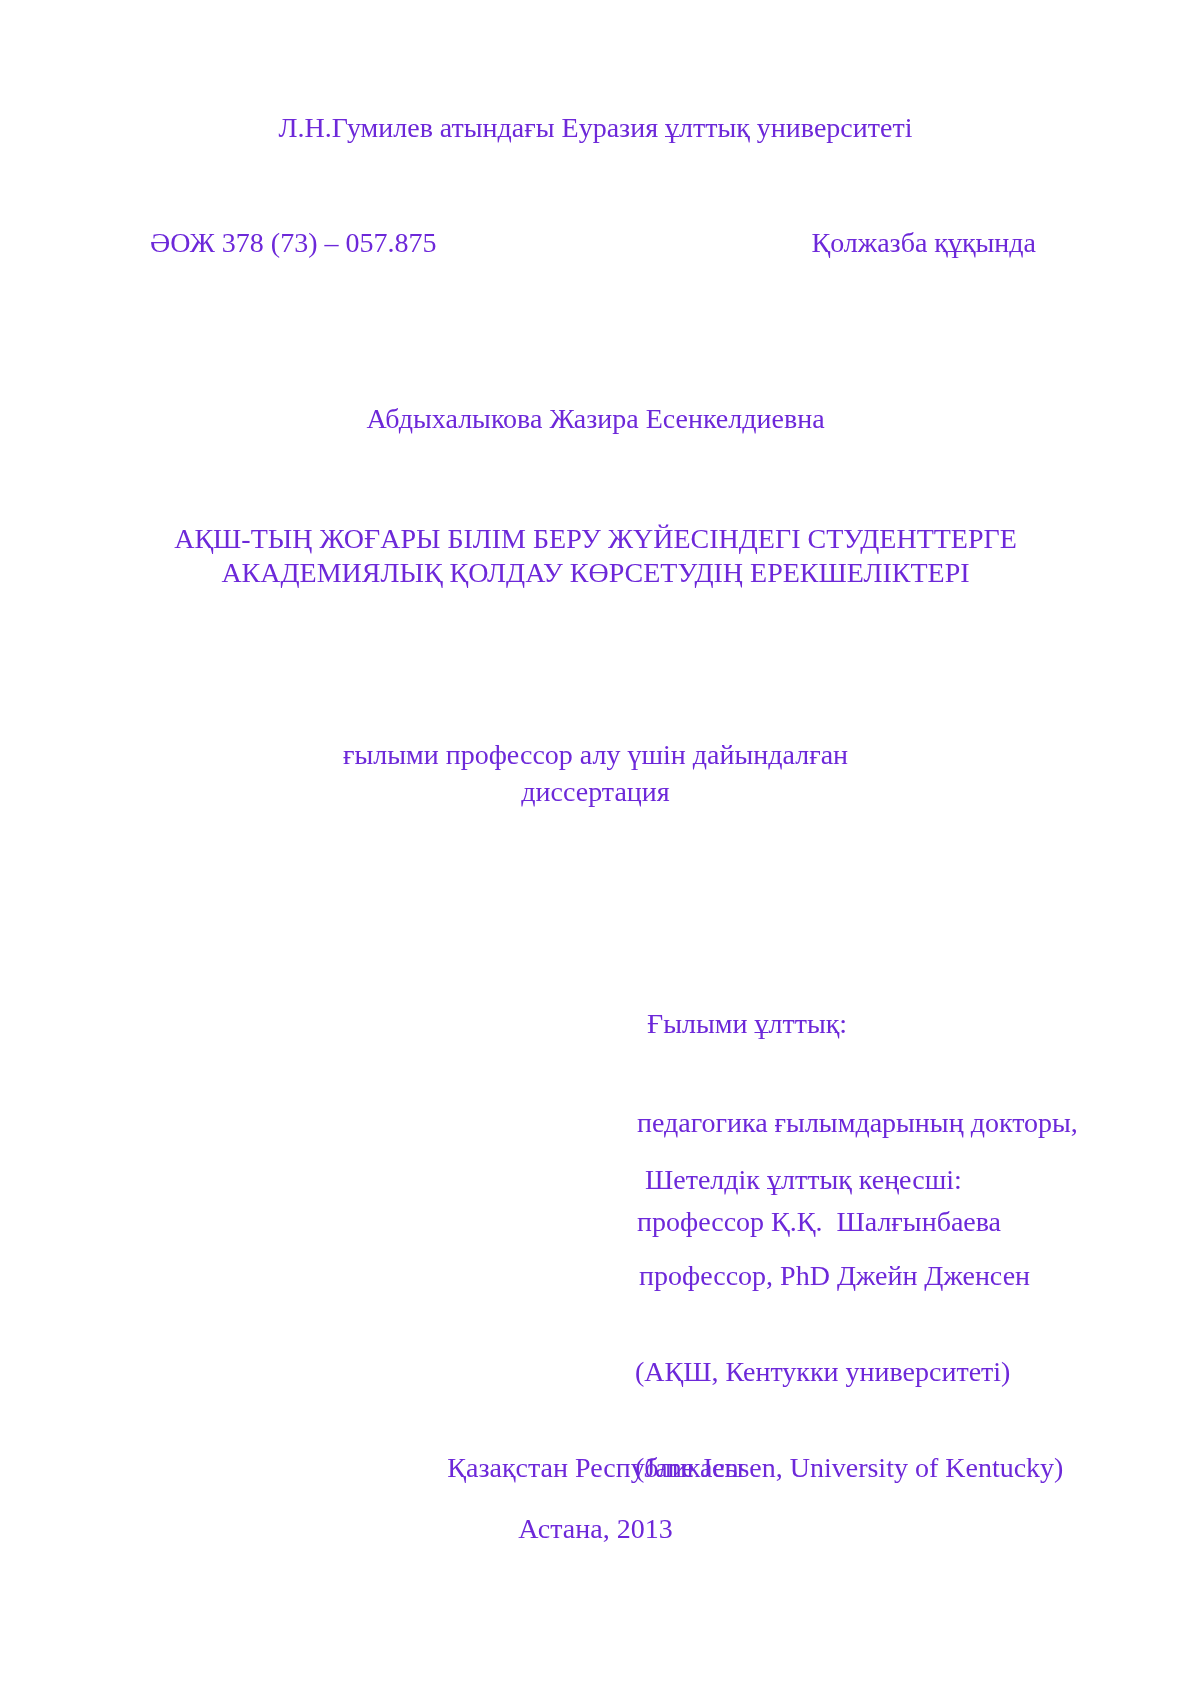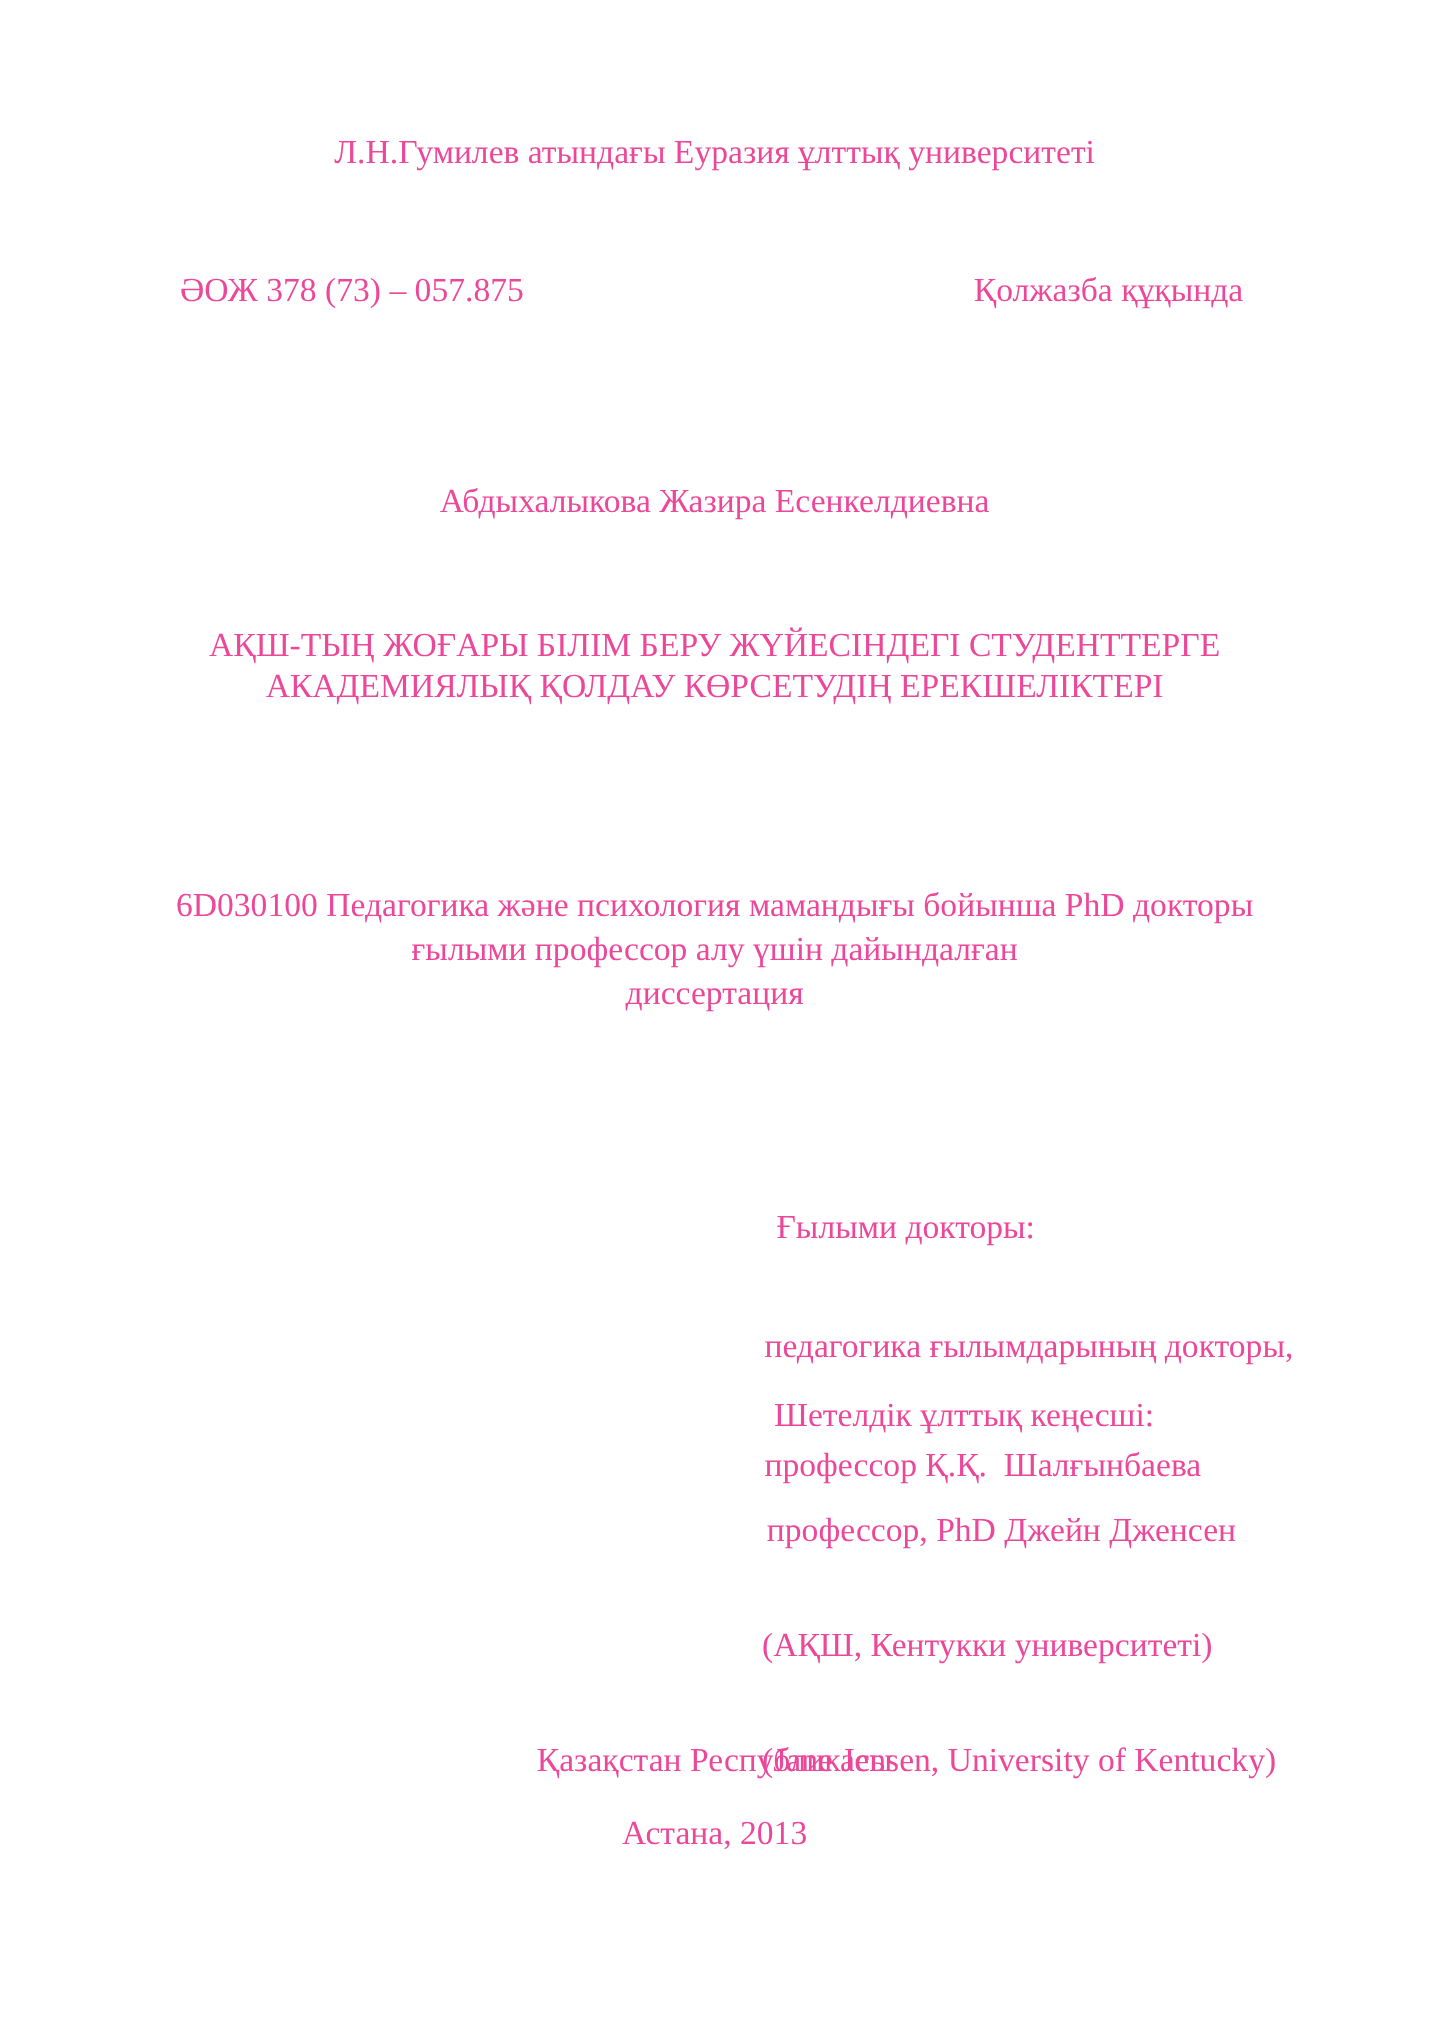--- a/index.html
+++ b/index.html
@@ -5,21 +5,21 @@
   html, body {
     margin: 0;
     padding: 0;
     background: #ffffff;
   }
   .page {
     position: relative;
     width: 1191px;
     height: 1684px;
     background: #ffffff;
-    color: #ec4899;
+    color: #6d28d9;
     font-family: "Liberation Serif", "DejaVu Serif", serif;
     font-size: 28px;
     overflow: hidden;
   }
   .abs { position: absolute; }
   .center { left: 0; width: 1191px; text-align: center; }
   .bold { font-weight: normal; }
   .university { top: 112px; }
   .udc-row {
     top: 227px;
@@ -58,27 +58,26 @@
   </div>
 
   <div class="abs center bold author">Абдыхалыкова Жазира Есенкелдиевна</div>
 
   <div class="abs center bold title-block">
     <div>АҚШ-ТЫҢ ЖОҒАРЫ БІЛІМ БЕРУ ЖҮЙЕСІНДЕГІ СТУДЕНТТЕРГЕ</div>
     <div>АКАДЕМИЯЛЫҚ ҚОЛДАУ КӨРСЕТУДІҢ ЕРЕКШЕЛІКТЕРІ</div>
   </div>
 
   <div class="abs center specialty-block">
-    <div>6D030100 Педагогика және психология мамандығы бойынша PhD докторы</div>
     <div>ғылыми профессор алу үшін дайындалған</div>
     <div>диссертация</div>
   </div>
 
   <div class="abs advisor-block supervisor-block">
-    <div class="indent-sm">Ғылыми докторы:</div>
+    <div class="indent-sm">Ғылыми ұлттық:</div>
     <div>педагогика ғылымдарының докторы,</div>
     <div>профессор Қ.Қ.  Шалғынбаева</div>
   </div>
 
   <div class="abs advisor-block foreign-block">
     <div class="indent-sm">Шетелдік ұлттық кеңесші:</div>
     <div class="indent-xs">профессор, PhD Джейн Дженсен</div>
     <div>(АҚШ, Кентукки университеті)</div>
     <div>(Jane Jensen, University of Kentucky)</div>
   </div>

